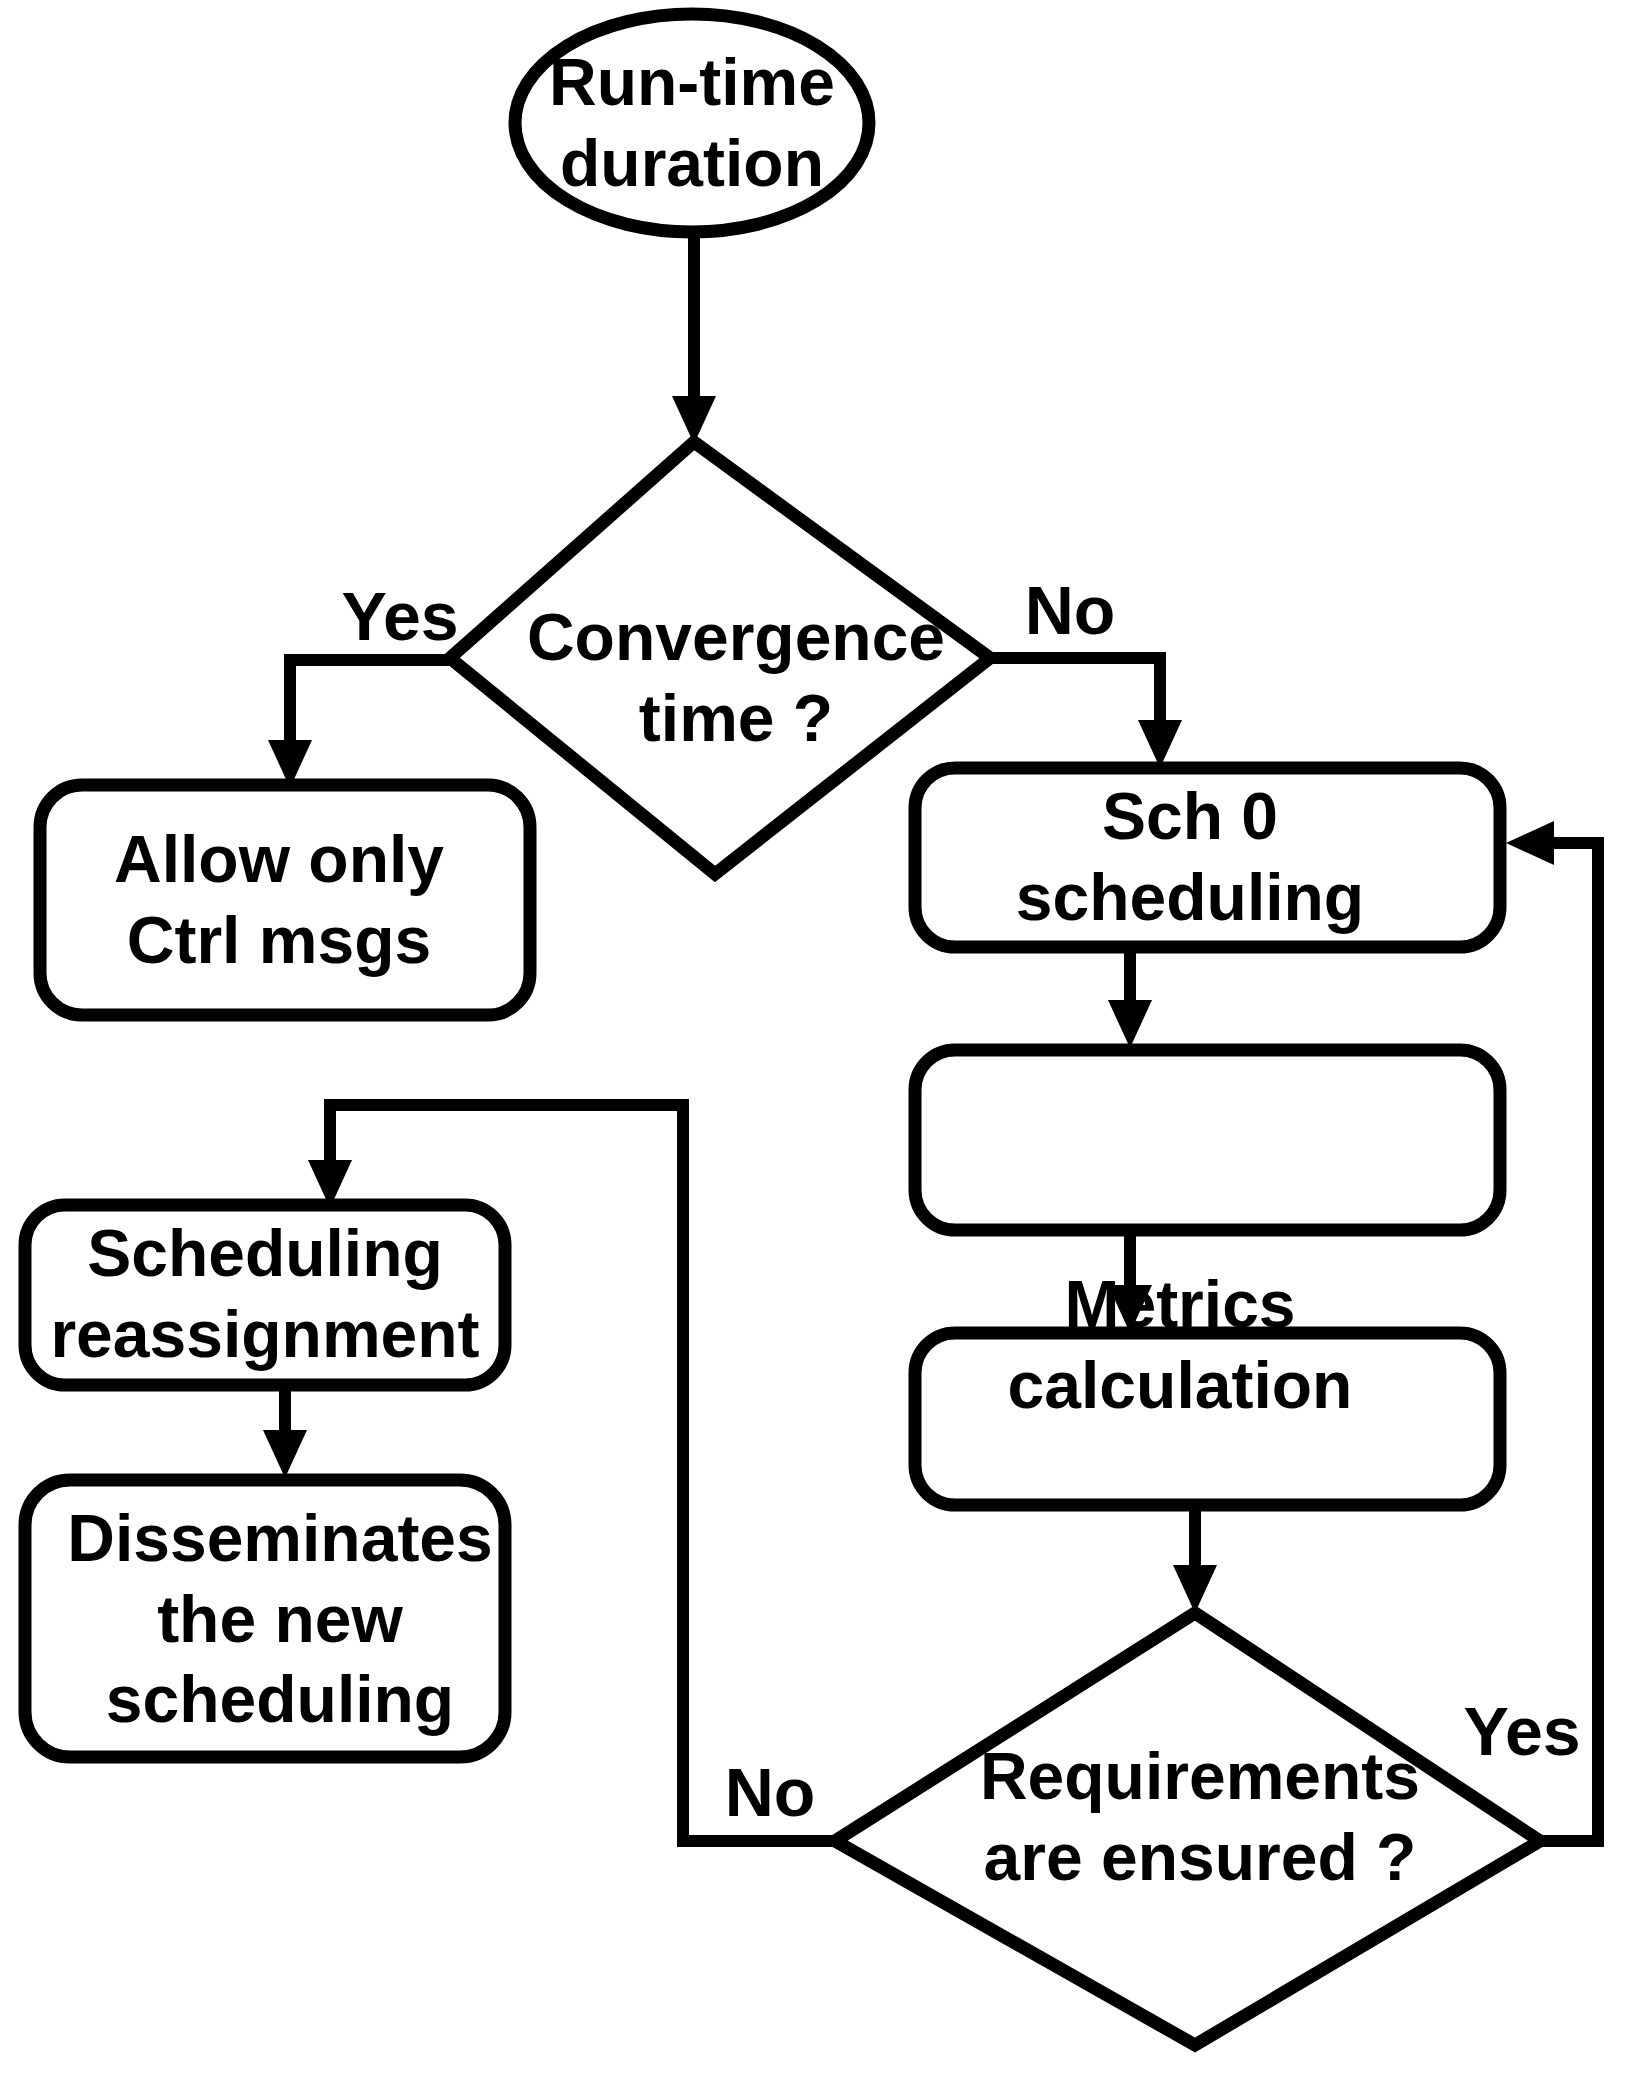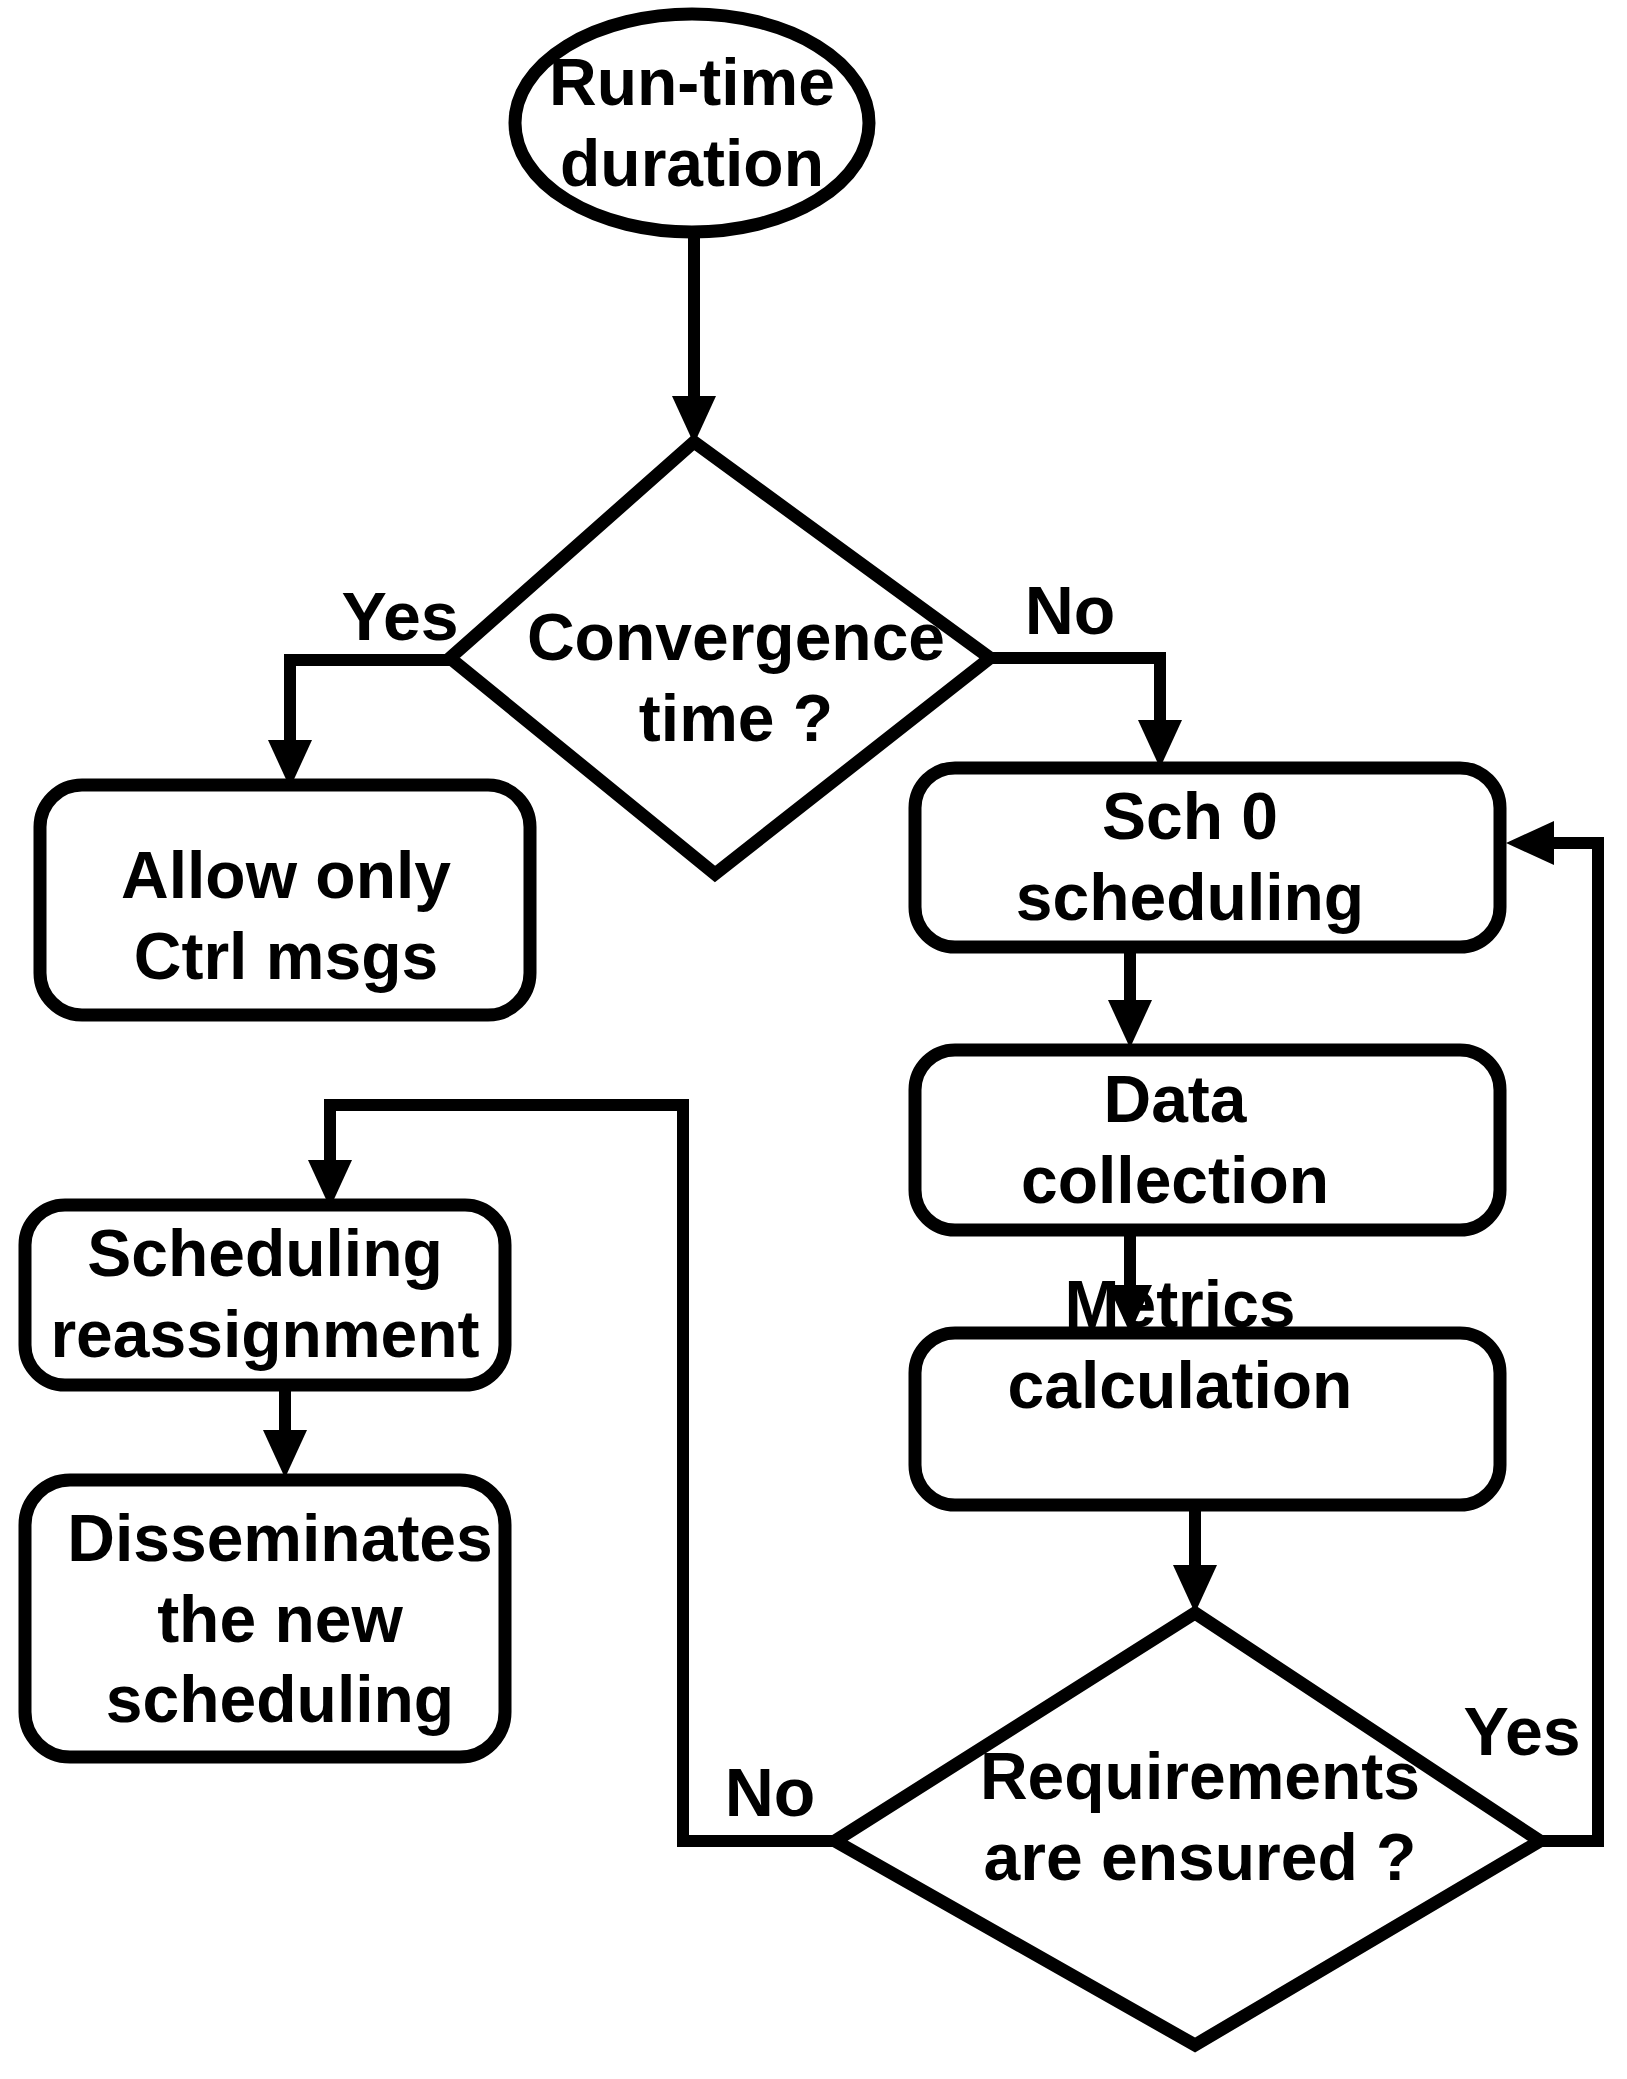--- a/index.html
+++ b/index.html
@@ -89,28 +89,26 @@
 
     <rect x="25" y="1480" width="480" height="277" rx="45" ry="45" fill="none" stroke="#000000" stroke-width="13"></rect>
   </svg>
 
   <div class="node-label" style="left:692px; top:123px;">Run-time
 duration</div>
 
   <div class="node-label" style="left:736px; top:678px;">Convergence
 time ?</div>
 
-  <div class="node-label" style="left:286px; top:900px;margin-top:16px;">Allow only
+  <div class="node-label" style="left:279px; top:900px;">Allow only
 Ctrl msgs</div>
 
   <div class="node-label" style="left:1190px; top:857px;text-align:center;">Sch 0
 scheduling</div>
 
-  <div class="node-label" style="left:1175px; top:1140px;">Data
-collection</div>
 
   <div class="node-label" style="left:1180px; top:1345px;">Metrics
 calculation</div>
 
   <div class="node-label" style="left:1200px; top:1817px;">Requirements
 are ensured ?</div>
 
   <div class="node-label" style="left:265px; top:1294px;">Scheduling
 reassignment</div>
 

